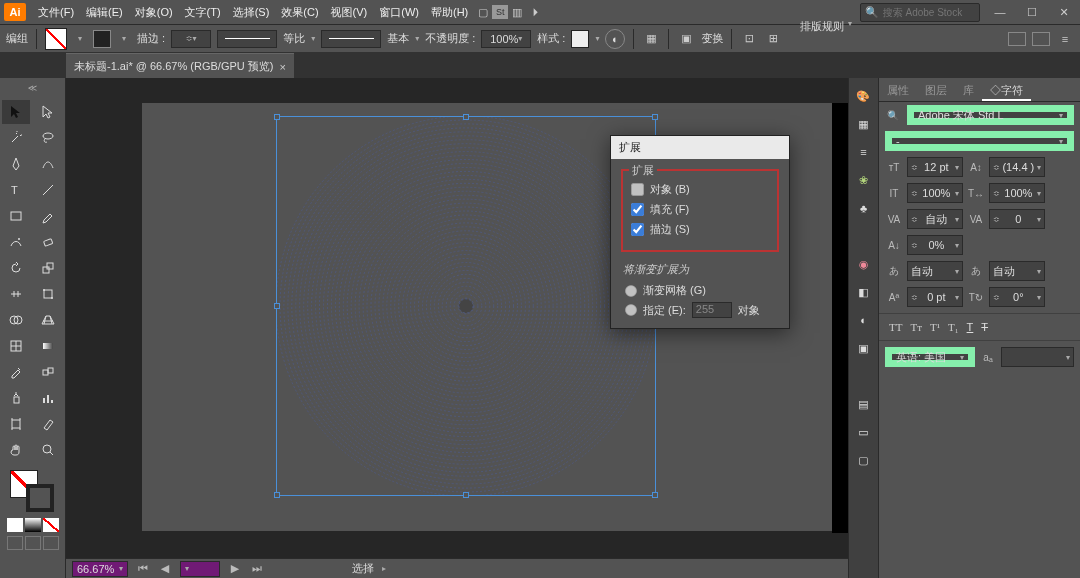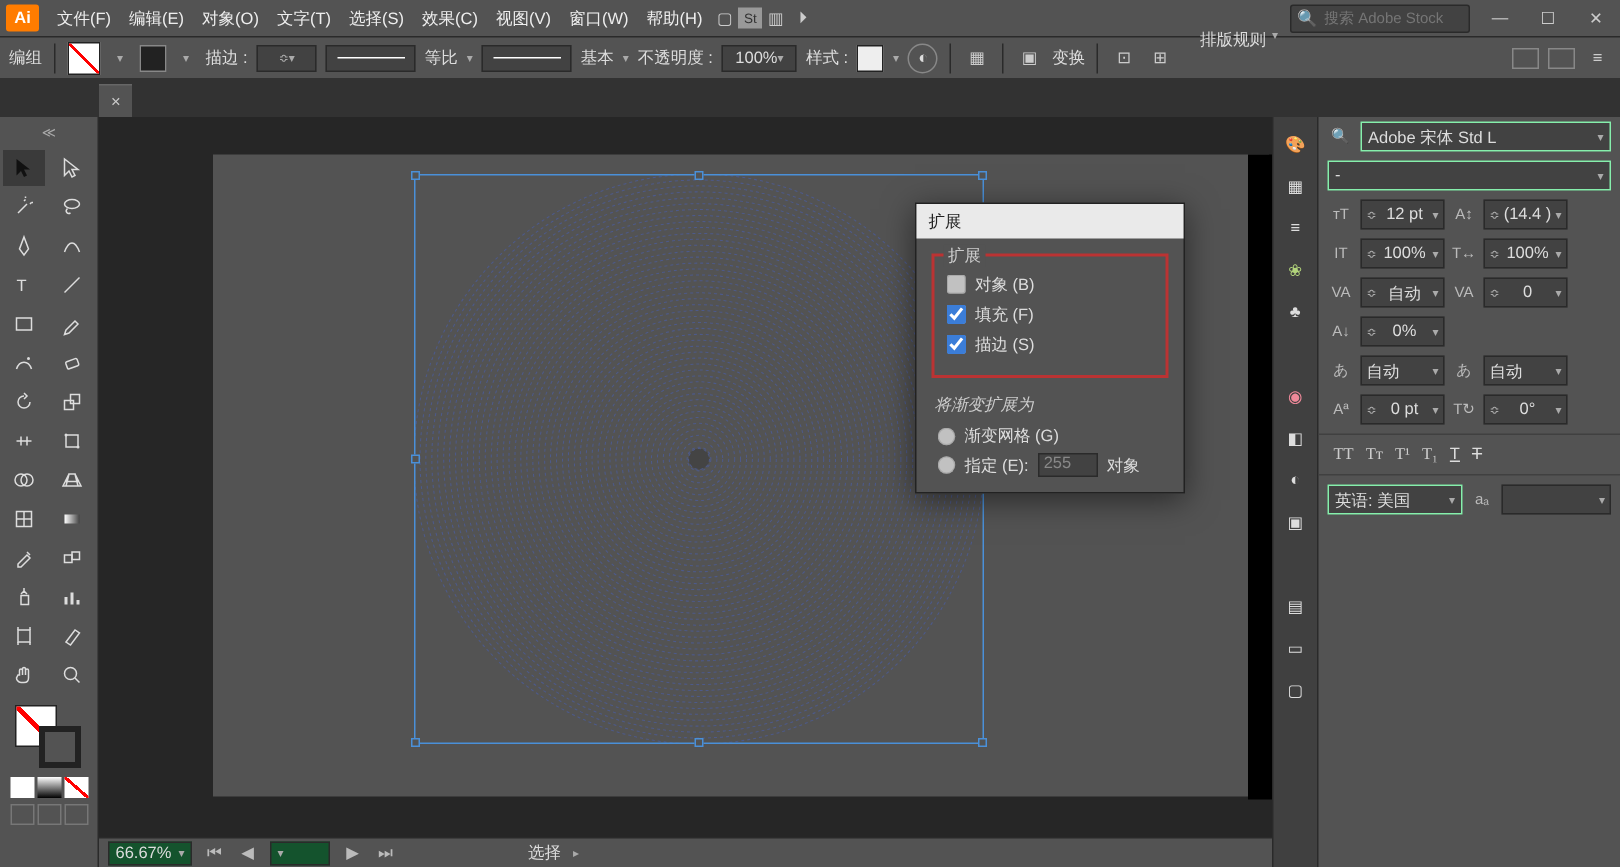--- a/index.html
+++ b/index.html
@@ -59,31 +59,31 @@
 .sel-box{position:absolute;left:210px;top:38px;width:380px;height:380px;border:1px solid #4a90d9;}
 .sel-h{position:absolute;width:6px;height:6px;background:#535353;border:1px solid #4a90d9;}
 .sel-h.tl{left:-3px;top:-3px;}.sel-h.tm{left:50%;top:-3px;margin-left:-3px;}.sel-h.tr{right:-3px;top:-3px;}
 .sel-h.ml{left:-3px;top:50%;margin-top:-3px;}.sel-h.mr{right:-3px;top:50%;margin-top:-3px;}
 .sel-h.bl{left:-3px;bottom:-3px;}.sel-h.bm{left:50%;bottom:-3px;margin-left:-3px;}.sel-h.br{right:-3px;bottom:-3px;}
 .radial{position:absolute;left:210px;top:38px;width:380px;height:380px;}
 .radial circle{fill:none;stroke:#4d5a8a;stroke-width:0.7;stroke-dasharray:2 2;}
 .radial .cdot{fill:#444;}
 .black-strip{position:absolute;right:0;top:25px;width:16px;bottom:45px;background:#000;}
 .statusbar{position:absolute;left:0;right:0;bottom:0;height:20px;background:#535353;border-top:1px solid #2a2a2a;display:flex;align-items:center;padding:0 6px;gap:8px;}
-.zoom-field{width:56px;height:16px;background:#14532d;border:1px solid #2a2a2a;display:flex;align-items:center;padding:0 4px;}
+.zoom-field{width:56px;height:16px;background:#701a75;border:1px solid #2a2a2a;display:flex;align-items:center;padding:0 4px;}
 .nav-btn{width:14px;height:14px;display:flex;align-items:center;justify-content:center;color:#bbb;}
 
 .dock{width:30px;background:#404040;border-left:1px solid #2a2a2a;display:flex;flex-direction:column;align-items:center;gap:8px;padding-top:8px;}
 .dock-icon{width:20px;height:20px;display:flex;align-items:center;justify-content:center;}
 .panel{width:202px;background:#535353;border-left:1px solid #2a2a2a;display:flex;flex-direction:column;}
 .panel-tabs{height:24px;display:flex;border-bottom:1px solid #2a2a2a;}
 .p-tab{padding:5px 8px;color:#999;cursor:pointer;}
 .p-tab.active{color:#fff;background:#535353;border-bottom:2px solid #fff;}
 .p-row{display:flex;align-items:center;gap:4px;padding:3px 6px;}
-.p-dd{flex:1;height:20px;background:#424242;border:1px solid #86efac;display:flex;align-items:center;padding:0 4px;justify-content:space-between;}
+.p-dd{flex:1;height:20px;background:#424242;border:7px solid #86efac;display:flex;align-items:center;padding:0 4px;justify-content:space-between;}
 .p-field{width:56px;height:20px;background:#424242;border:1px solid #2a2a2a;display:flex;align-items:center;padding:0 3px;justify-content:space-between;font-size:10px;}
 .p-ic{width:18px;height:18px;display:flex;align-items:center;justify-content:center;color:#bbb;font-size:10px;}
 .p-sep{height:1px;background:#404040;margin:3px 0;}
 .tt-row{display:flex;gap:8px;padding:4px 10px;}
 .tt-btn{color:#ccc;font-size:11px;font-family:serif;}
 
 .dialog{position:absolute;left:610px;top:135px;width:180px;background:#535353;border:1px solid #222;box-shadow:0 4px 20px rgba(0,0,0,.5);}
 .dlg-title{background:#eaeaea;color:#222;padding:4px 8px;font-size:11px;}
 .dlg-body{padding:10px 10px 6px;}
 .dlg-group{border:2px solid #b33;padding:6px 6px 8px;margin-bottom:10px;position:relative;}
@@ -175,20 +175,21 @@
   <div class="title-icon">⊞</div>
   <div class="optbar-right">
     <div class="opt-box"></div>
     <div class="opt-box"></div>
     <div class="title-icon">≡</div>
   </div>
 </div>
 
 <div class="tabrow">
   <div class="doc-tab">
+    <span>未标题-1.ai* @ 66.67% (RGB/GPU 预览)</span>
     <span class="tab-close">×</span>
   </div>
 </div>
 
 <div class="main">
 
   <div class="toolbox-wrap">
     <div class="tool-dbl">
         <span>≪</span>
       </div>
@@ -465,20 +466,26 @@
     <div class="dock-icon">◧</div>
     <div class="dock-icon">◐</div>
     <div class="dock-icon">▣</div>
     <div style="height:20px;"></div>
     <div class="dock-icon">▤</div>
     <div class="dock-icon">▭</div>
     <div class="dock-icon">▢</div>
   </div>
 
   <div class="panel">
+    <div class="panel-tabs">
+      <div class="p-tab">属性</div>
+      <div class="p-tab">图层</div>
+      <div class="p-tab">库</div>
+      <div class="p-tab active"><span>◇</span><span>字符</span></div>
+    </div>
     <div class="p-row">
         <span class="p-ic">🔍</span>
         <div class="p-dd">
           <span>Adobe 宋体 Std L</span>
           <span class="chev">▾</span>
         </div>
       </div>
     <div class="p-row">
         <div class="p-dd">
           <span>-</span>

